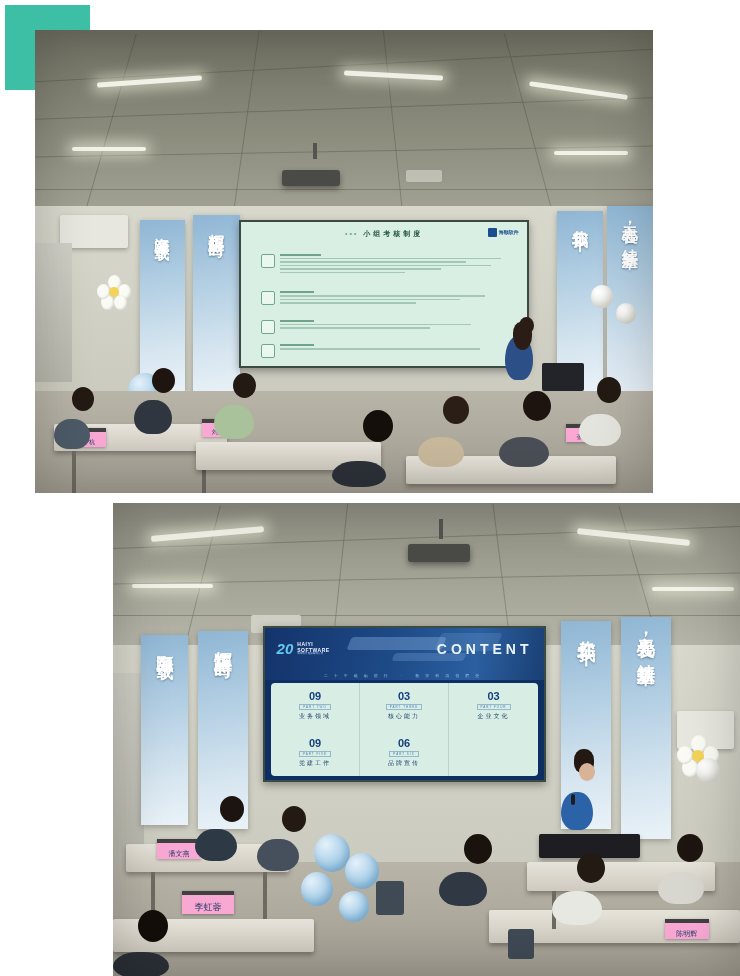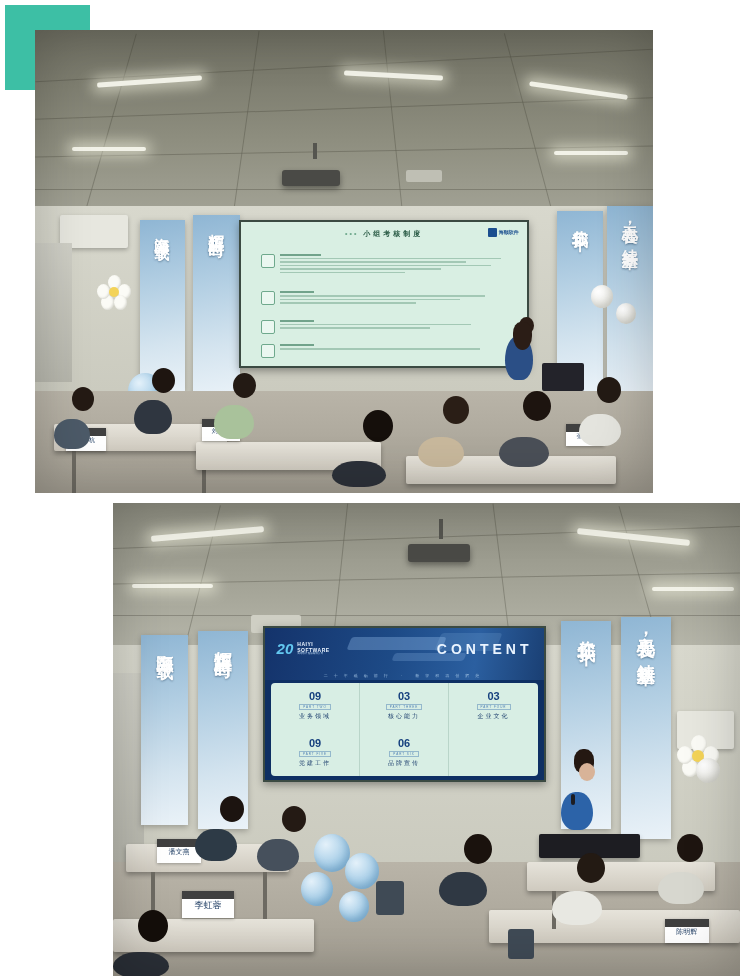--- a/index.html
+++ b/index.html
@@ -120,23 +120,23 @@
   .balloon{position:absolute;border-radius:50%;
     background:radial-gradient(circle at 33% 28%,#e4f1fa,#a9cfe8 55%,#7fb4d8);
     box-shadow:inset -3px -4px 7px rgba(70,120,160,.35);}
   .balloon.white{background:radial-gradient(circle at 33% 28%,#ffffff,#f0f0ec 55%,#dcdcd4);
     box-shadow:inset -3px -4px 7px rgba(140,140,130,.3);}
   .flower{position:absolute;}
   .petal{position:absolute;background:#fbfbf6;border-radius:50%;
     box-shadow:inset -1px -1px 2px rgba(160,160,150,.35);}
   .flower-core{position:absolute;background:#f3d358;border-radius:50%;}
 
-  .namecard{position:absolute;background:#ffffff;
-    border-top:8px solid #404040;box-shadow:0 1px 3px rgba(0,0,0,.3);
-    display:flex;align-items:flex-start;justify-content:center;overflow:hidden;}
+  .namecard{position:absolute;background:#f9a8d4;
+    border-top:4px solid #404040;box-shadow:0 1px 3px rgba(0,0,0,.3);
+    display:flex;align-items:flex-end;justify-content:center;overflow:hidden;}
   .namecard span{color:#1f3d63;white-space:nowrap;}
 
   .monitor{position:absolute;background:#23232a;border-radius:2px;}
   .monitor-stand{position:absolute;background:#2c2c33;}
   .ac-unit{position:absolute;background:#e7e7df;border-radius:2px;
     box-shadow:0 2px 4px rgba(0,0,0,.25);}
   .vent{position:absolute;background:#bfbfb4;border-radius:2px;}
   .door{position:absolute;background:linear-gradient(#cfcfc6,#b6b6ac);}
   .chair{position:absolute;background:#3f4a55;border-radius:3px;}
 

